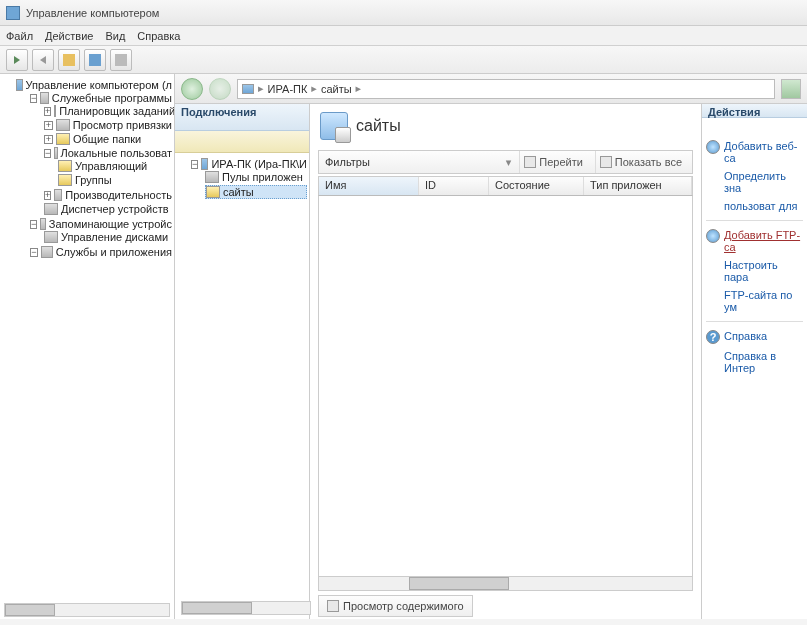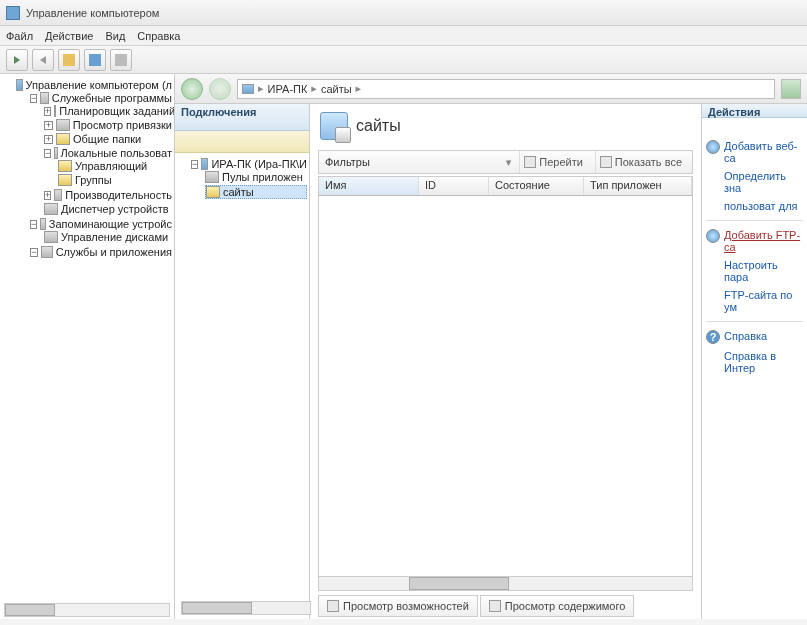--- a/index.html
+++ b/index.html
@@ -301,24 +301,20 @@
           <div class="col c4">Тип приложен</div>
         </div>
         <div class="grid-body">
           <div class="ghscroll">
               <div class="thumb"></div>
             </div>
         </div>
         <div class="view-tabs">
           <div class="vtab">
               <span class="mini-ic"></span>
-              <span>Просмотр возможностей</span>
-            </div>
-          <div class="vtab">
-              <span class="mini-ic"></span>
               <span>Просмотр содержимого</span>
             </div>
         </div>
       </div>
 
       <div class="actions-pane">
         <div class="actions-hdr">Действия</div>
         <div class="actions-body">
           <div class="alink">
               <span class="ai globe"></span>

